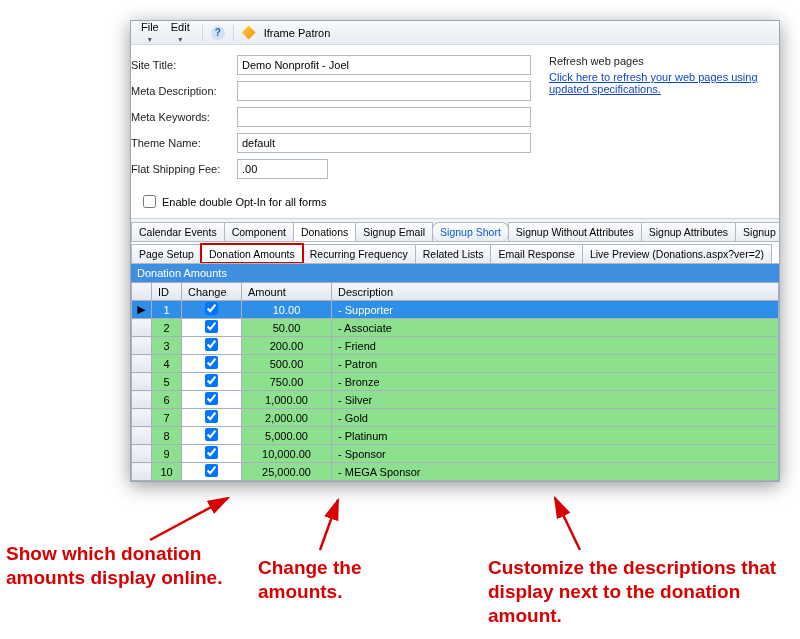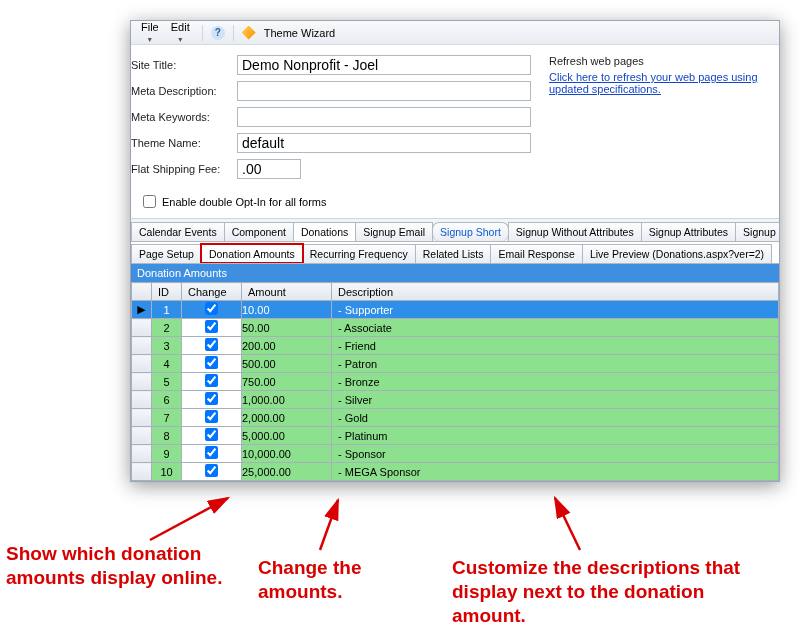--- a/index.html
+++ b/index.html
@@ -10,21 +10,21 @@
 .menu-item .caret { font-size: 8px; color: #555; }
 .sep { width: 1px; height: 16px; background: #cfd5dc; margin: 0 4px; }
 .help-icon { width: 14px; height: 14px; border-radius: 50%; background: #cfe3f7; color: #2a5ea8; text-align: center; line-height: 14px; font-weight: bold; font-size: 10px; }
 .wiz-icon { width: 14px; height: 14px; background: linear-gradient(135deg,#ffd24a,#ff8a00); clip-path: polygon(50% 0,100% 50%,50% 100%,0 50%); display: inline-block; }
 .wiz-title { font-weight: 400; margin-left: 4px; }
 .form-area { padding: 10px 0; display: flex; gap: 18px; }
 .form-left { flex: 1; }
 .form-right { width: 230px; }
 .form-row { display: flex; align-items: center; margin-bottom: 6px; gap: 8px; }
 .form-row label { width: 98px; font-size: 11px; color: #222; }
-.form-row input[type=text] { flex: 1; height: 20px; border: 1px solid #b0b8c2; padding: 2px 4px; font-size: 14px; background: #fff; }
+.form-row input[type=text] { flex: 1; height: 20px; border: 1px solid #b0b8c2; padding: 2px 4px; font-size: 11px; background: #fff; }
 .refresh-title { font-size: 11px; margin-bottom: 4px; color: #222; }
 .refresh-link { color: #1346c8; text-decoration: underline; font-size: 11px; display: inline-block; }
 .optin-row { padding: 0 12px 10px; display: flex; align-items: center; gap: 6px; }
 .optin-row input { width: 13px; height: 13px; }
 .tabs-row { display: flex; border-top: 1px solid #cfd5dc; background: #f0f3f7; flex-wrap: nowrap; overflow: hidden; }
 .tab { border: 1px solid #b0b8c2; border-bottom: none; background: linear-gradient(#fcfdfe,#e9edf2); padding: 3px 7px; font-size: 10.5px; margin-right: -1px; margin-top: 3px; white-space: nowrap; cursor: default; }
 .tab.active { background: #fff; position: relative; z-index: 2; }
 .tab.blue { color: #0b5bcf; border-radius: 7px; }
 .tabs-row.second { background: #fff; border-top: 1px solid #b0b8c2; }
 .tabs-row.second .tab { margin-top: 2px; }
@@ -35,21 +35,21 @@
 .grid th, .grid td { border: 1px solid #a7b0bc; font-size: 11px; height: 18px; }
 .grid th { background: linear-gradient(#f4f6f9,#e2e7ee); font-weight: normal; text-align: left; padding: 0 6px; }
 .rowhdr { width: 20px; background: linear-gradient(#f4f6f9,#e2e7ee); text-align: center; }
 .rowhdr.sel { background: linear-gradient(#d8e9fb,#a8cdf4); }
 .grid tbody tr { background: #8de08d; }
 .grid tbody tr.sel td { background: #2f8fe8; color: #fff; }
 .grid tbody tr.sel td.rowhdr { color: #000; }
 td.id { width: 30px; text-align: center; }
 td.en { width: 60px; text-align: center; background: #fff !important; }
 .grid tbody tr.sel td.en { background: #2f8fe8 !important; }
-td.amt { width: 90px; text-align: left; }
+td.amt { width: 90px; text-align: center; }
 td.desc { padding-left: 6px; }
 .annotations { position: absolute; left: 0; top: 0; width: 800px; height: 639px; pointer-events: none; }
 .anno-text { position: absolute; color: #d80000; font-family: Arial, sans-serif; font-size: 19px; font-weight: bold; line-height: 1.25; }
 svg.arrows { position: absolute; left: 0; top: 0; width: 800px; height: 639px; }
 </style>
 </head>
 <body>
 
 <div class="window">
   <div class="menubar">
@@ -58,21 +58,21 @@
         <span class="caret">▾</span>
       </div>
     <div class="menu-item">
         <span>Edit</span>
         <span class="caret">▾</span>
       </div>
     <div class="sep"></div>
     <div class="help-icon">?</div>
     <div class="sep"></div>
     <span class="wiz-icon"></span>
-    <span class="wiz-title">Theme Wizard</span>
+    <span class="wiz-title">Iframe Patron</span>
   </div>
 
   <div class="form-area">
     <div class="form-left">
       <div class="form-row">
         <label>Site Title:</label>
         <input type="text" value="Demo Nonprofit - Joel" style="">
       </div>
       <div class="form-row">
         <label>Meta Description:</label>
@@ -81,21 +81,21 @@
       <div class="form-row">
         <label>Meta Keywords:</label>
         <input type="text" value="" style="">
       </div>
       <div class="form-row">
         <label>Theme Name:</label>
         <input type="text" value="default" style="">
       </div>
       <div class="form-row">
         <label>Flat Shipping Fee:</label>
-        <input type="text" style="width: 64px; flex: 0 0 auto;" value=".00">
+        <input type="text" style="width: 91px; flex: 0 0 auto;" value=".00">
       </div>
     </div>
     <div class="form-right">
       <div class="refresh-title">Refresh web pages</div>
       <a class="refresh-link">Click here to refresh your web pages using updated specifications.</a>
     </div>
   </div>
 
   <div class="optin-row">
     <input type="checkbox" style="">
@@ -215,14 +215,14 @@
       <marker id="ah" markerWidth="10" markerHeight="10" refX="8" refY="3" orient="auto">
         <path d="M0,0 L9,3 L0,6 Z" fill="#d80000"></path>
       </marker>
     </defs>
     <line x1="150" y1="540" x2="228" y2="498" stroke="#d80000" stroke-width="2.5" marker-end="url(#ah)"></line>
     <line x1="320" y1="550" x2="338" y2="500" stroke="#d80000" stroke-width="2.5" marker-end="url(#ah)"></line>
     <line x1="580" y1="550" x2="555" y2="498" stroke="#d80000" stroke-width="2.5" marker-end="url(#ah)"></line>
   </svg>
   <div class="anno-text" style="left:258px; top:556px; width:130px;">Change the amounts.</div>
   <div class="anno-text" style="left:6px; top:542px; width:230px;">Show which donation amounts display online.</div>
-  <div class="anno-text" style="left:452px; top:556px; width:290px;">Customize the descriptions that display next to the donation amount.</div>
+  <div class="anno-text" style="left:488px; top:556px; width:290px;">Customize the descriptions that display next to the donation amount.</div>
 </div>
 
 </body></html>

